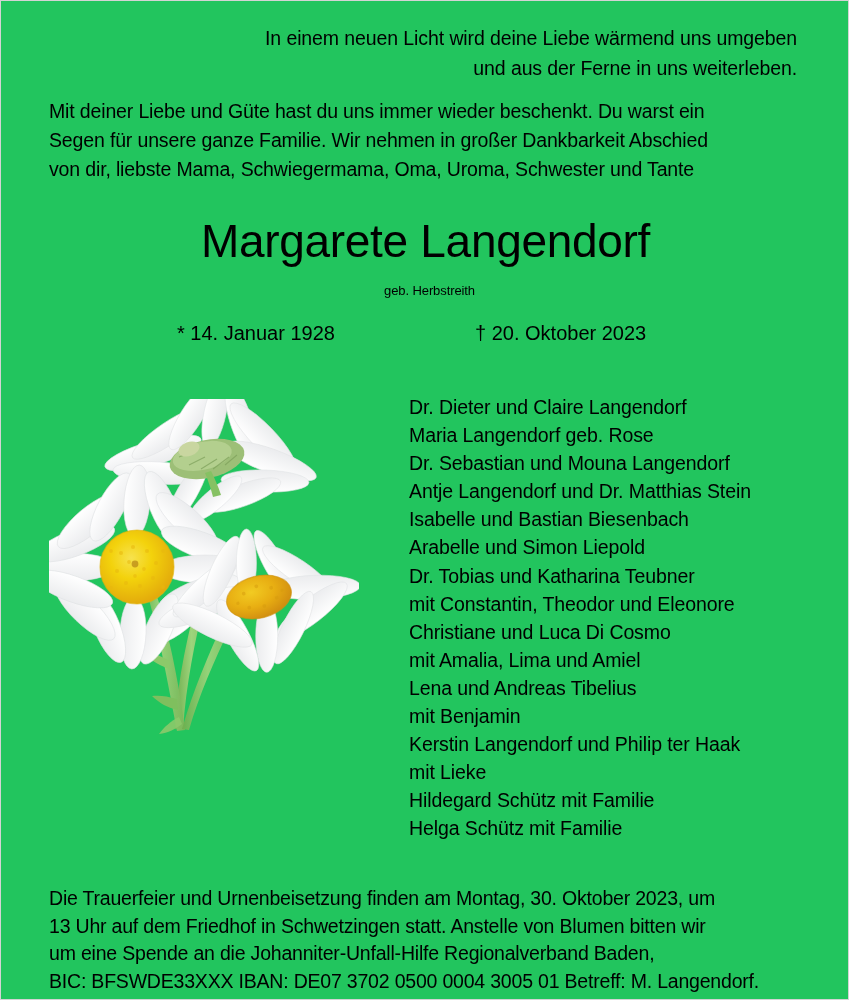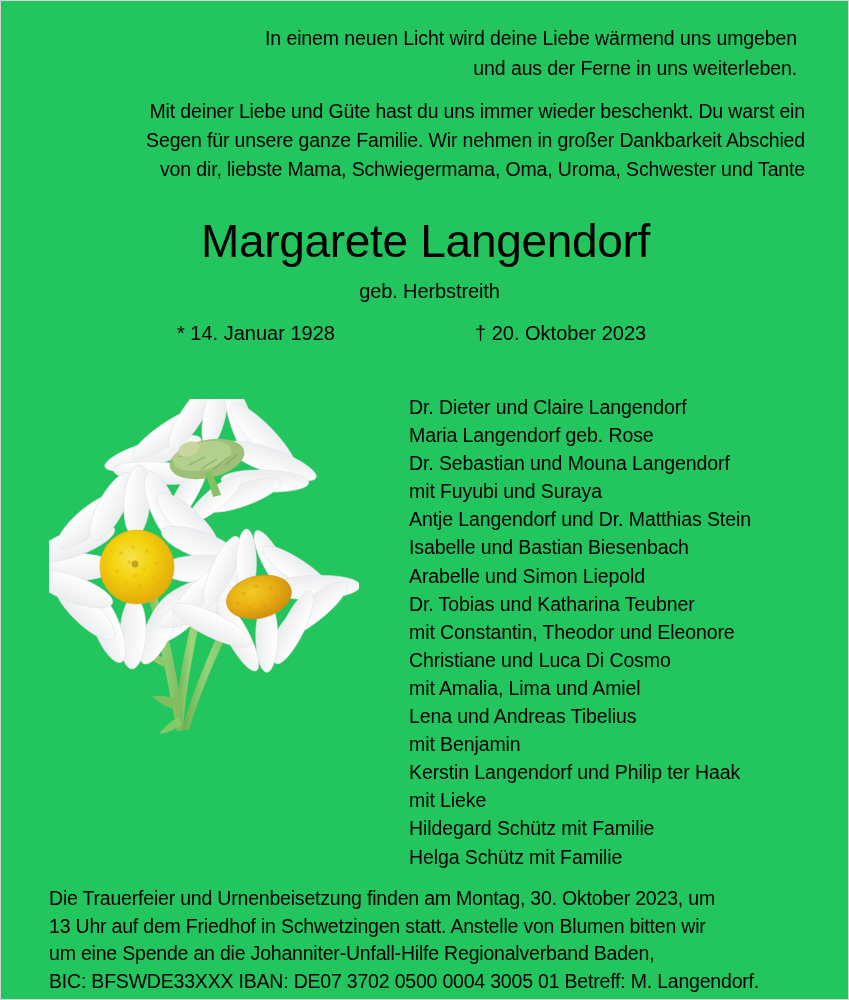--- a/index.html
+++ b/index.html
@@ -39,40 +39,39 @@
 
   
   .intro {
     position: absolute;
     left: 48px;
     top: 96px;
     width: 756px;
     font-size: 19.5px;
     line-height: 29px;
     letter-spacing: -0.15px;
-    text-align: right;
   }
   .intro .iline { display: block; white-space: nowrap; }
 
   
   .name-block {
     position: absolute;
     left: 0;
     top: 212px;
     width: 849px;
     text-align: center;
   }
   .deceased-name {
     font-size: 46px;
     line-height: 56px;
     font-weight: 400;
     letter-spacing: -0.3px;
   }
   .maiden-name {
-    font-size: 20px;
+    font-size: 13px;
     line-height: 26px;
     margin-top: 9px;
     letter-spacing: -0.1px;
     margin-left: 8px;
   }
 
   
   .dates {
     position: absolute;
     left: 0;
@@ -291,21 +290,20 @@
             <circle cx="24" cy="-1" r="1.7"></circle>
         </g>
       </g>
     </svg>
   </div>
 
   <div class="survivors">
     <span class="sline">Dr. Dieter und Claire Langendorf</span>
     <span class="sline">Maria Langendorf geb. Rose</span>
     <span class="sline">Dr. Sebastian und Mouna Langendorf</span>
-    <span class="sline">mit Fuyubi und Suraya</span>
     <span class="sline">Antje Langendorf und Dr. Matthias Stein</span>
     <span class="sline">Isabelle und Bastian Biesenbach</span>
     <span class="sline">Arabelle und Simon Liepold</span>
     <span class="sline">Dr. Tobias und Katharina Teubner</span>
     <span class="sline">mit Constantin, Theodor und Eleonore</span>
     <span class="sline">Christiane und Luca Di Cosmo</span>
     <span class="sline">mit Amalia, Lima und Amiel</span>
     <span class="sline">Lena und Andreas Tibelius</span>
     <span class="sline">mit Benjamin</span>
     <span class="sline">Kerstin Langendorf und Philip ter Haak</span>

